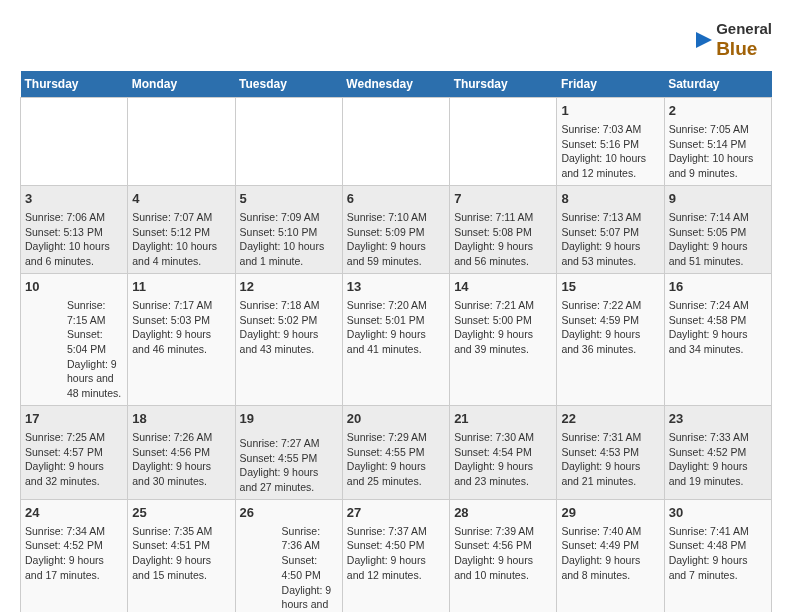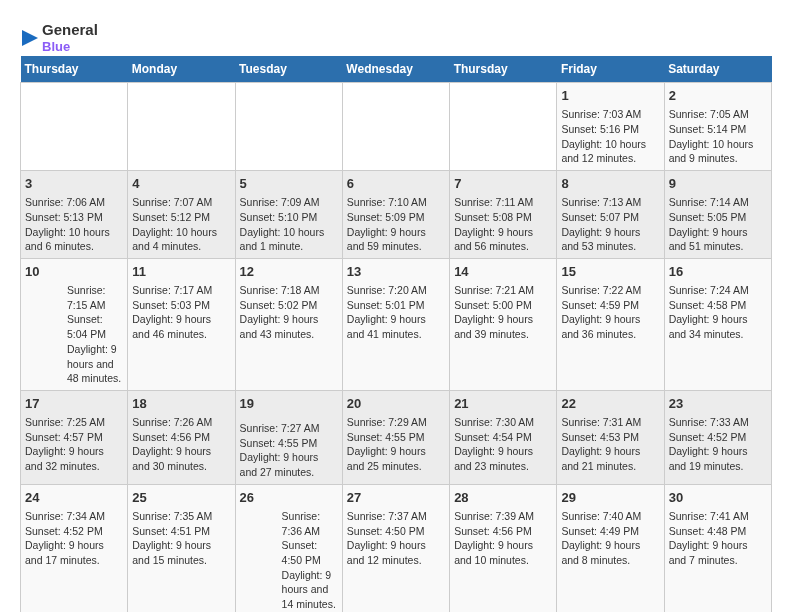--- a/index.html
+++ b/index.html
@@ -5,22 +5,23 @@
     * { box-sizing: border-box; margin: 0; padding: 0; }
     body {
       font-family: Arial, sans-serif;
       background: #fff;
       width: 792px;
       min-height: 612px;
       padding: 20px;
     }
     .header-area {
       display: flex;
-      justify-content: flex-start;
+      justify-content: flex-end;
       align-items: flex-start;
+      margin-bottom: 10px;
     }
     .logo {
       display: flex;
       align-items: center;
       gap: 4px;
     }
     .title-area {
       text-align: right;
     }
     .month-title {
@@ -79,21 +80,21 @@
 
 <div class="header-area">
   <div class="logo">
 
   <div style="display: flex; align-items: center; gap: 2px;">
         <svg width="20" height="36" viewBox="0 0 20 36">
           <polygon points="2,10 18,18 2,26" fill="#1a6bbf"></polygon>
         </svg>
         <div>
           <div style="font-size:15px;font-weight:bold;color:#333;line-height:1.2;">General</div>
-          <div style="font-size:13px;font-weight:bold;color:#8b5cf6;line-height:1.2;">Blue</div>
+          <div style="font-size:19px;font-weight:bold;color:#a16207;line-height:1.2;">Blue</div>
         </div>
       </div>
     </div>
   <div class="title-area">
     <div class="month-title"></div>
     <div class="location"></div>
   </div>
 </div>
 
 <table>

